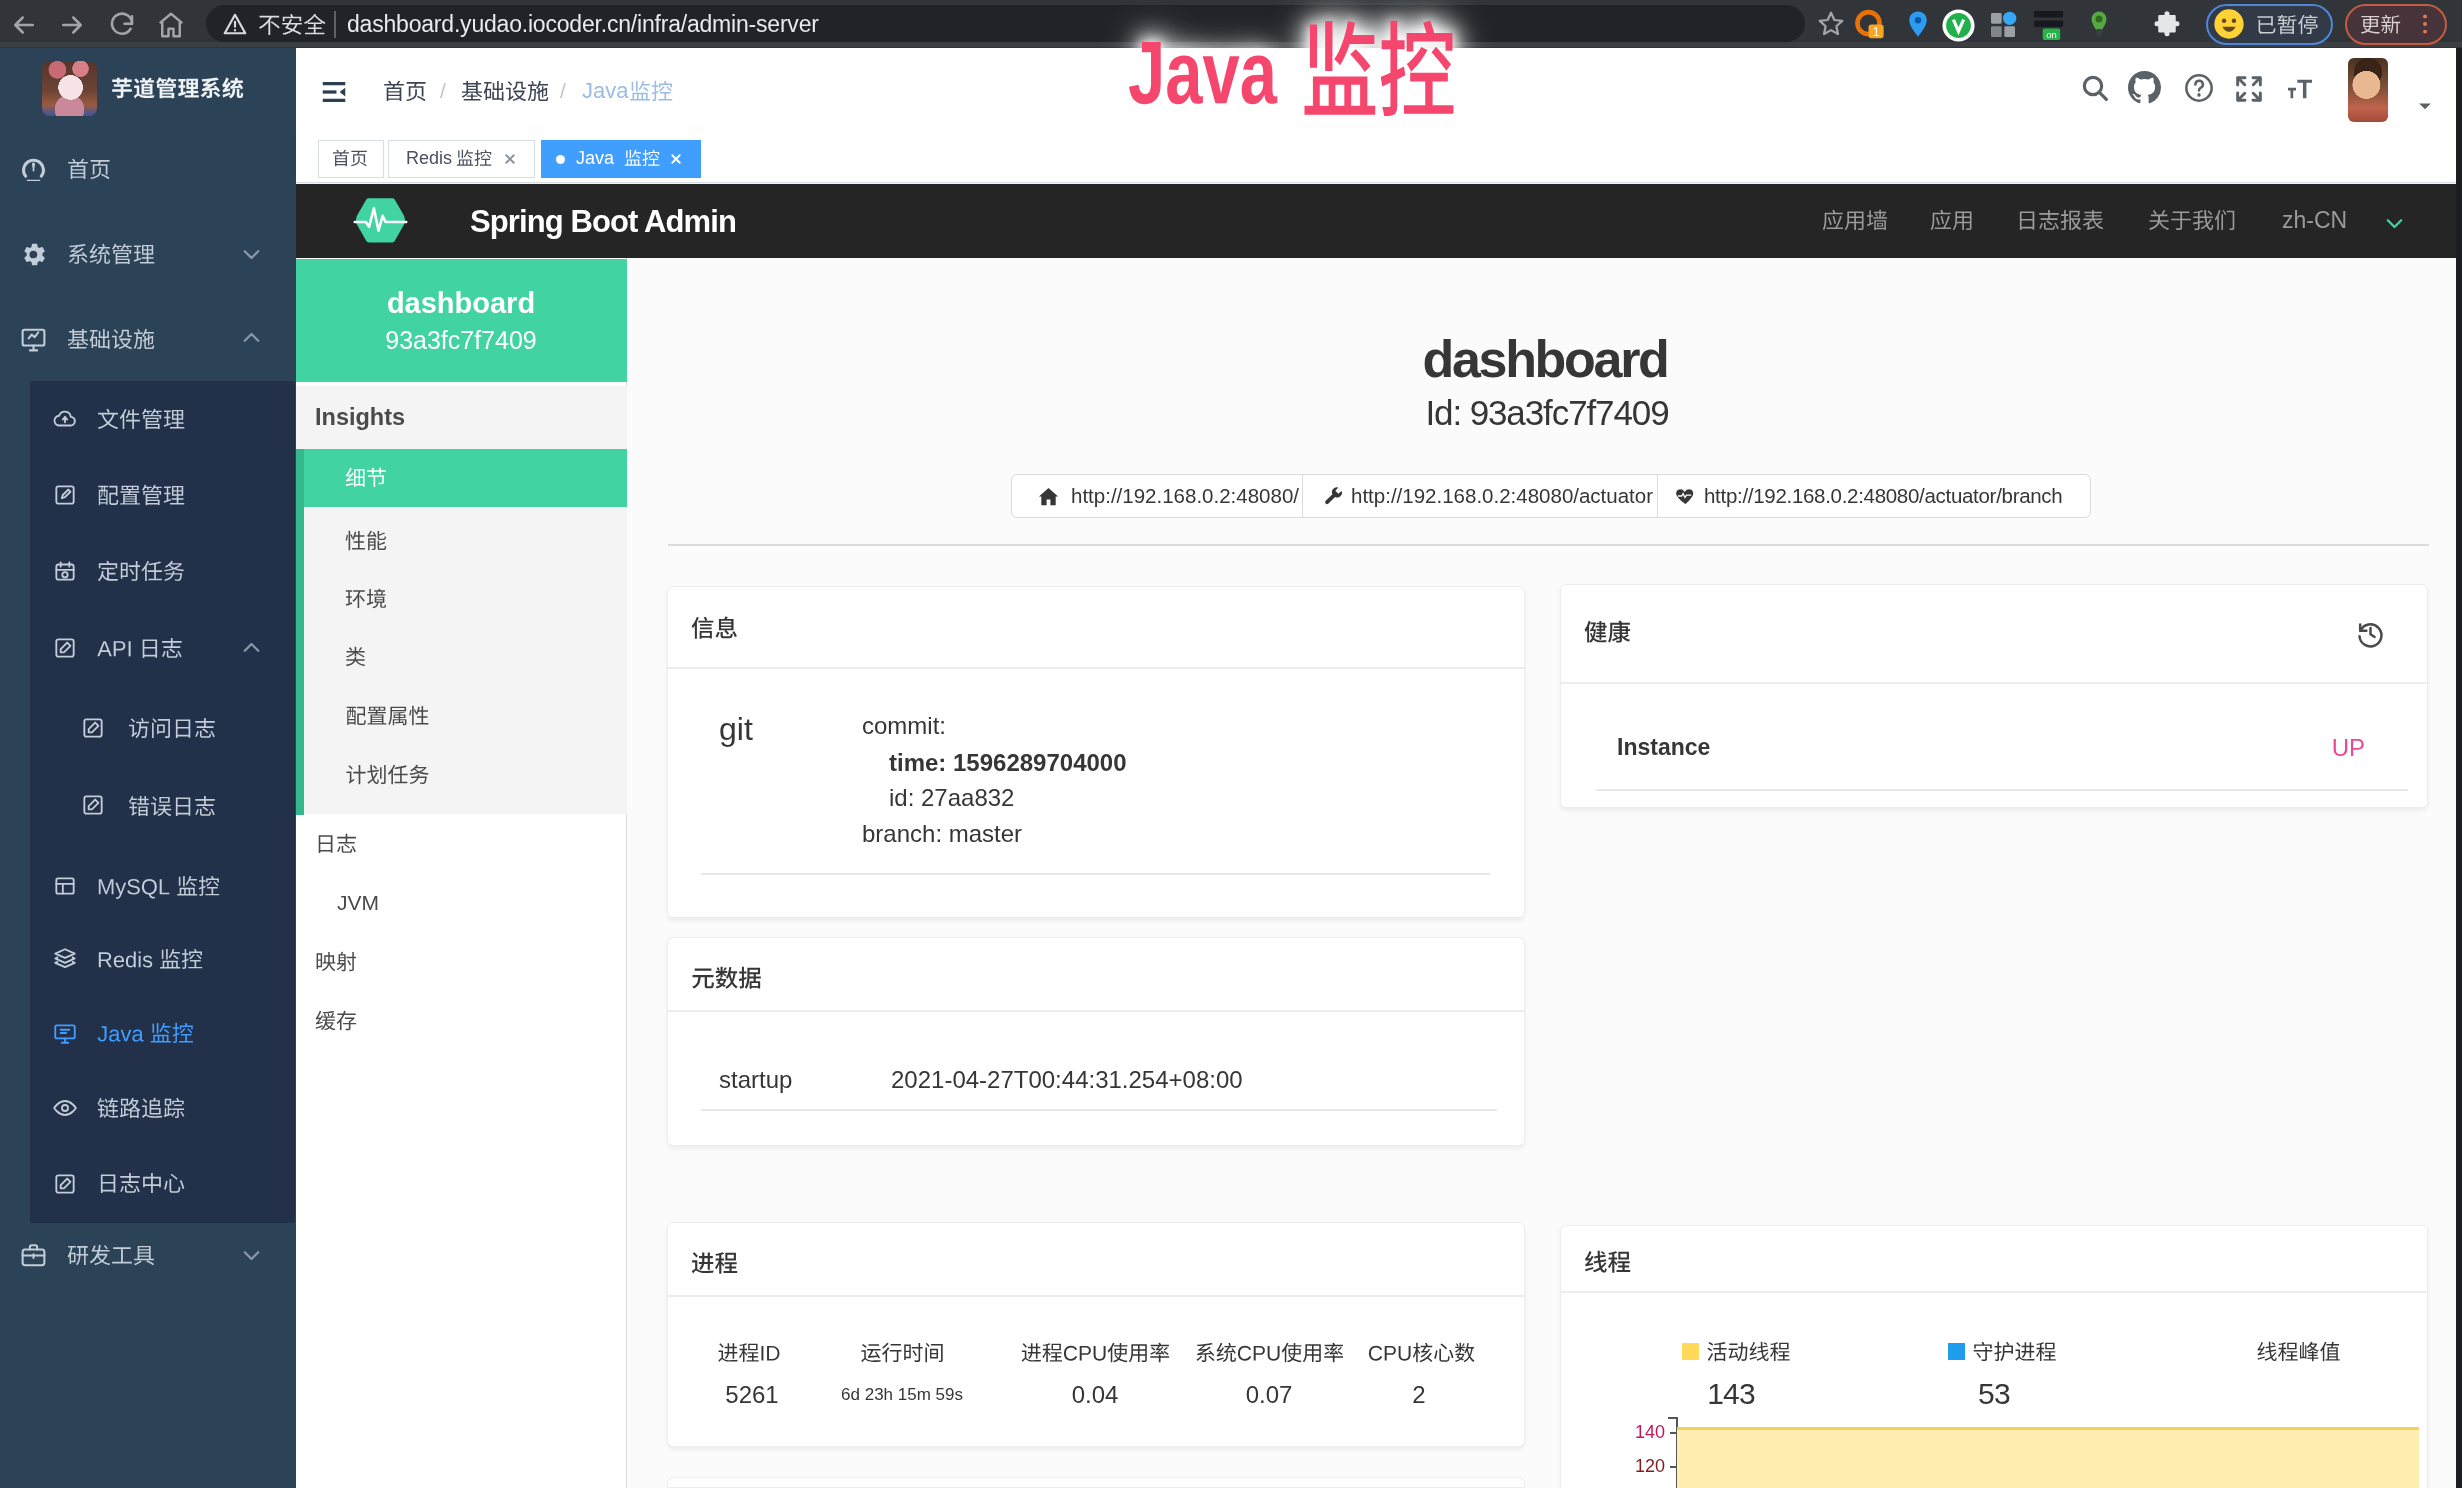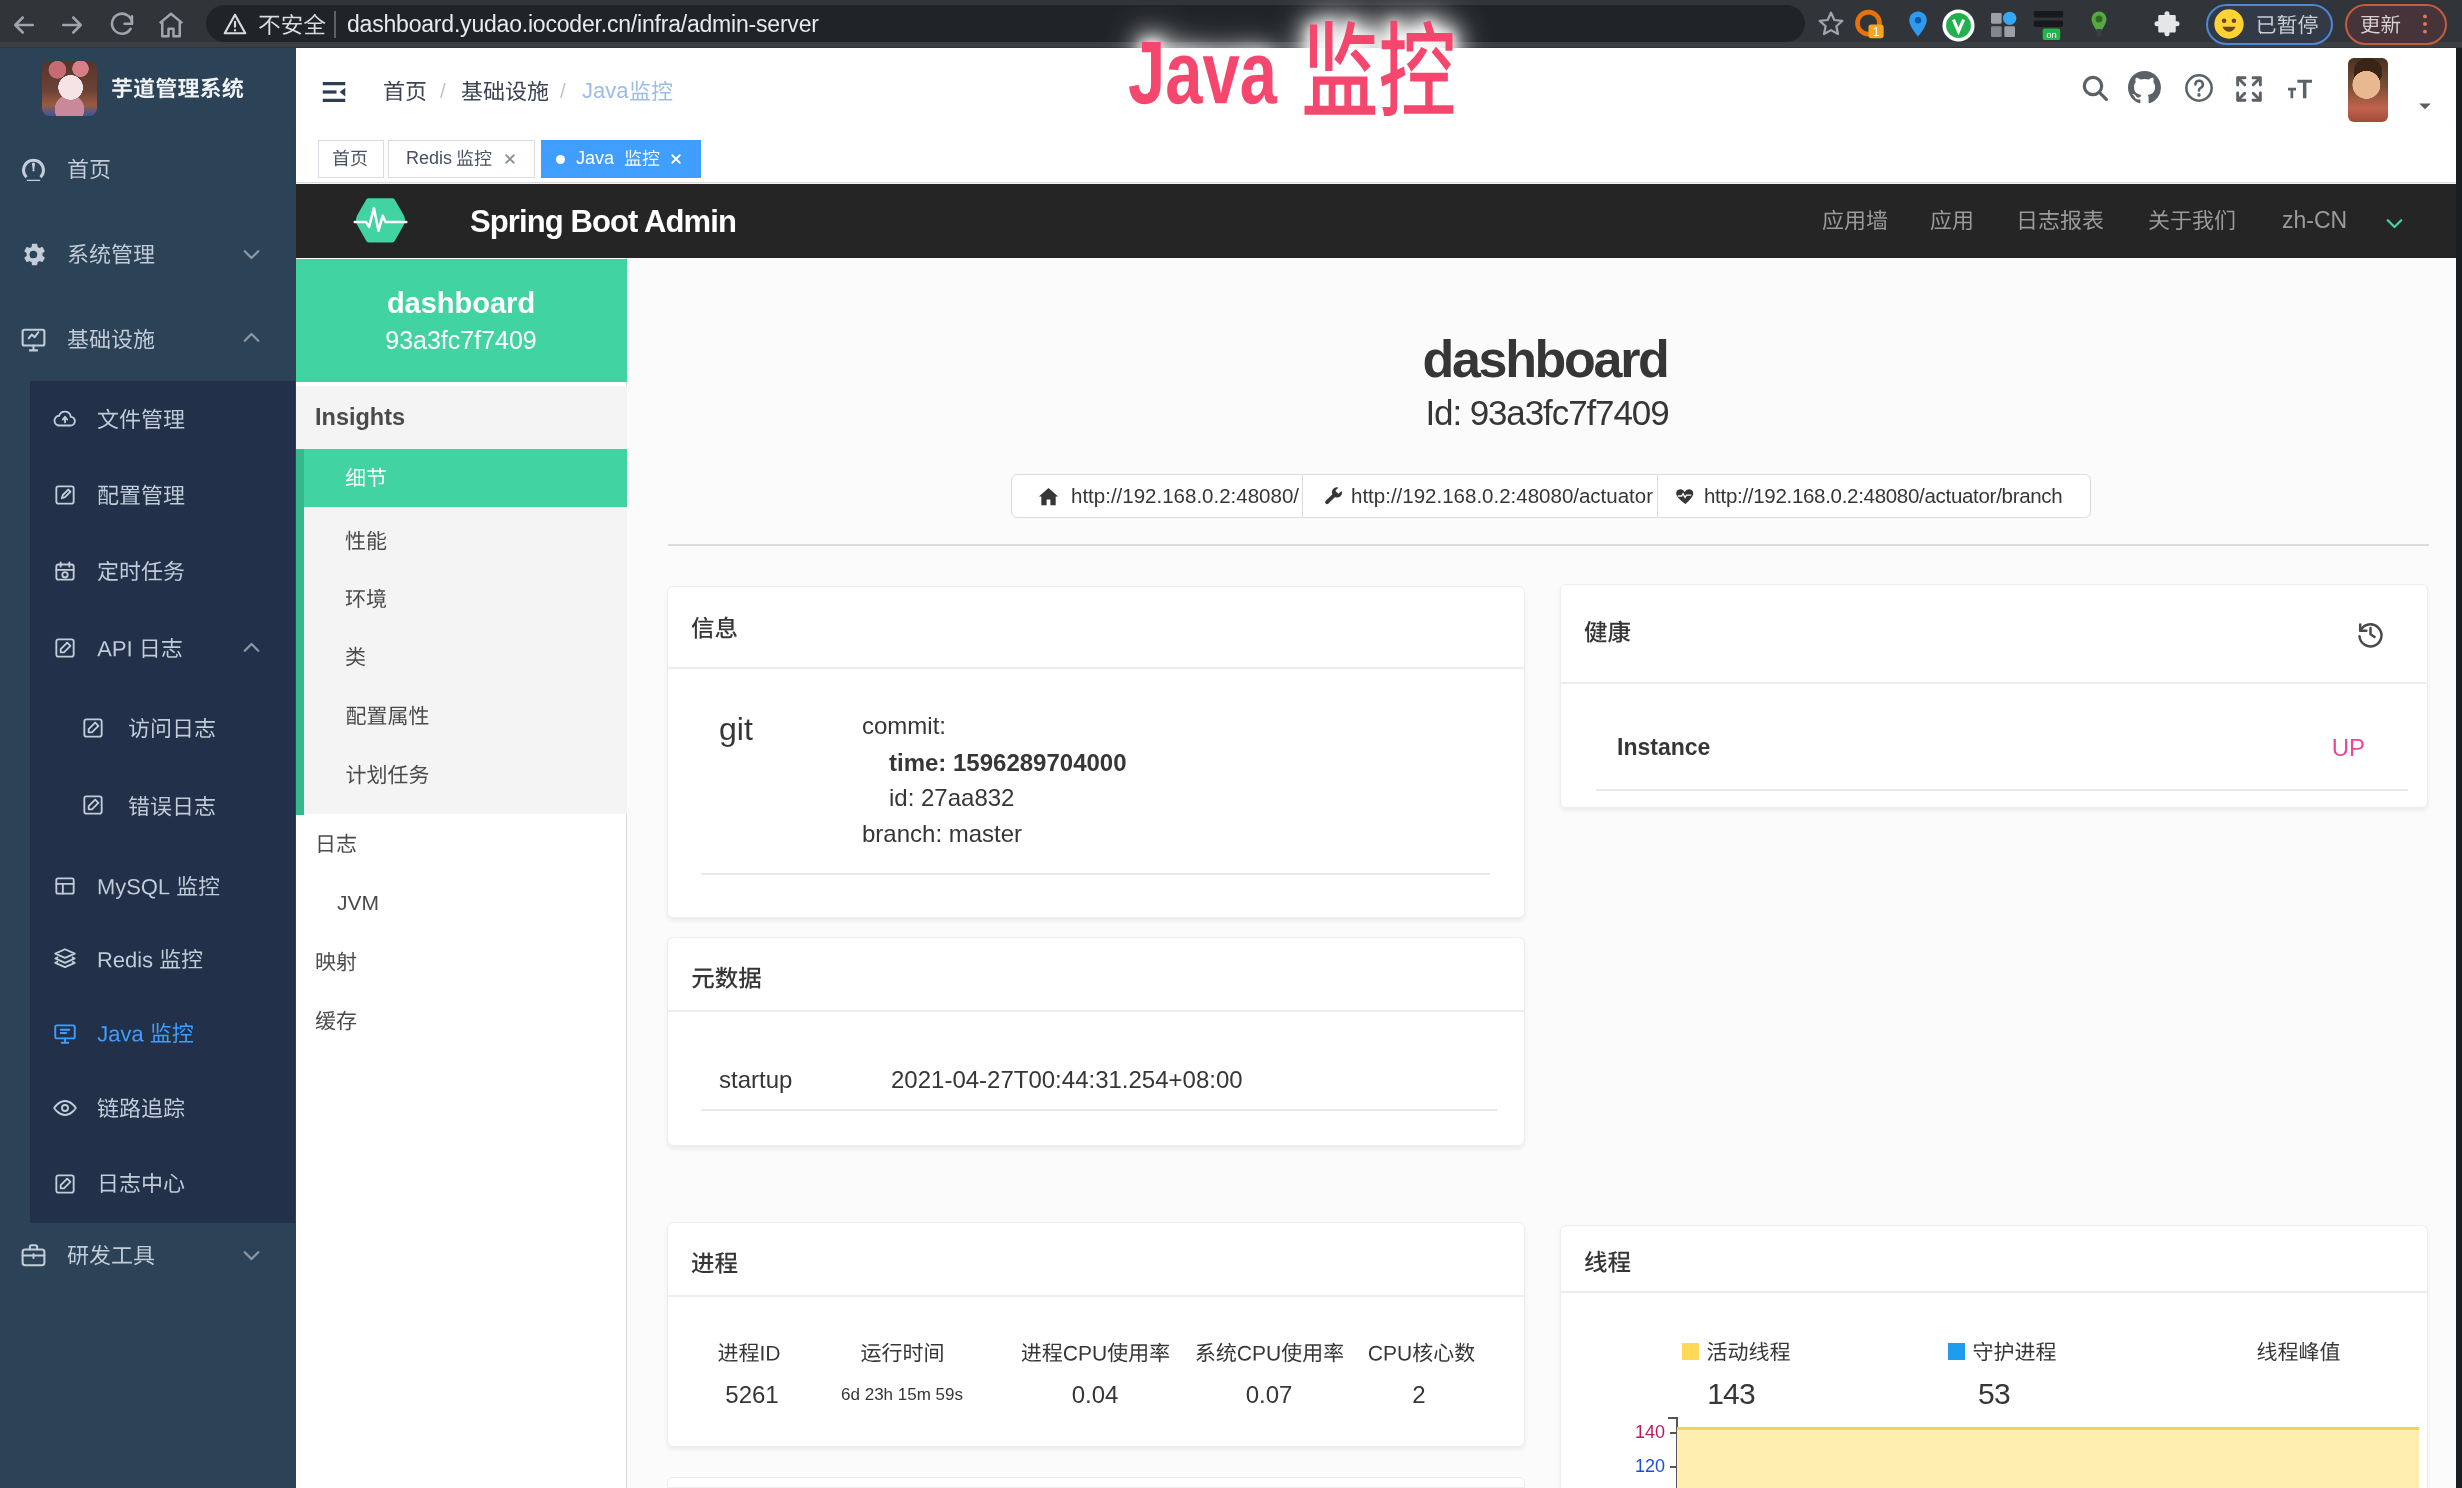--- a/index.html
+++ b/index.html
@@ -697,21 +697,21 @@
     <svg class="a" style="left:2256px;top:1341px;overflow:visible;" width="85" height="21" viewBox="0 -880 4000 1000" fill="#363636">
       <use href="#g400_7ebf" x="0"></use>
       <use href="#g400_7a0b" x="1000"></use>
       <use href="#g400_5cf0" x="2000"></use>
       <use href="#g400_503c" x="3000"></use>
     </svg>
     <div class="a" style="left:1731px;transform:translateX(-50%);top:1375px;font-size:30px;line-height:38px;color:#363636;font-weight:normal;letter-spacing:-0.8px;white-space:pre;">143</div>
     <div class="a" style="left:1994px;transform:translateX(-50%);top:1375px;font-size:30px;line-height:38px;color:#363636;font-weight:normal;letter-spacing:-0.8px;white-space:pre;">53</div>
     <div class="a" style="left:2298px;transform:translateX(-50%);top:1440px;font-size:25px;line-height:38px;color:#363636;font-weight:normal;letter-spacing:-0.8px;white-space:pre;">147</div>
     <div class="a" style="left:1665px;transform:translateX(-100%);top:1421px;font-size:18px;line-height:23px;color:#be185d;font-weight:normal;letter-spacing:0px;white-space:pre;">140</div>
-    <div class="a" style="left:1665px;transform:translateX(-100%);top:1455px;font-size:18px;line-height:23px;color:#1d4ed8;font-weight:normal;letter-spacing:0px;white-space:pre;">120</div>
+    <div class="a" style="left:1665px;transform:translateX(-100%);top:1455px;font-size:18px;line-height:23px;color:#7f1d1d;font-weight:normal;letter-spacing:0px;white-space:pre;">120</div>
     <div class="a" style="left:1665px;transform:translateX(-100%);top:1487px;font-size:18px;line-height:23px;color:#606060;font-weight:normal;letter-spacing:0px;white-space:pre;">100</div>
     <div class="a" style="left:1676px;top:1417px;width:1.5px;height:72px;background:#555;"></div>
     <div class="a" style="left:1668px;top:1417px;width:9px;height:1.5px;background:#555;"></div>
     <div class="a" style="left:1670px;top:1432px;width:7.6px;height:1.5px;background:#555;"></div>
     <div class="a" style="left:1670px;top:1466px;width:7.6px;height:1.5px;background:#555;"></div>
     <div class="a" style="left:1677px;top:1427px;width:742px;height:61px;background:#ffeeb0;border-top:3px solid #f7cf5d;"></div>
     <div class="a" style="left:2456px;top:48px;width:6.8px;height:1441px;background:#1a1d22;"></div>
     <svg class="a" style="left:1128px;top:25px;overflow:visible;filter:drop-shadow(0 0 6px #fff) drop-shadow(0 0 10.6px #fff) drop-shadow(0 0 15px rgba(255,255,255,.9));" width="149" height="89" viewBox="0 -880 2225 1000" fill="#f5476e" preserveAspectRatio="none">
       <use href="#g700_4a" x="0"></use>
       <use href="#g700_61" x="556"></use>

